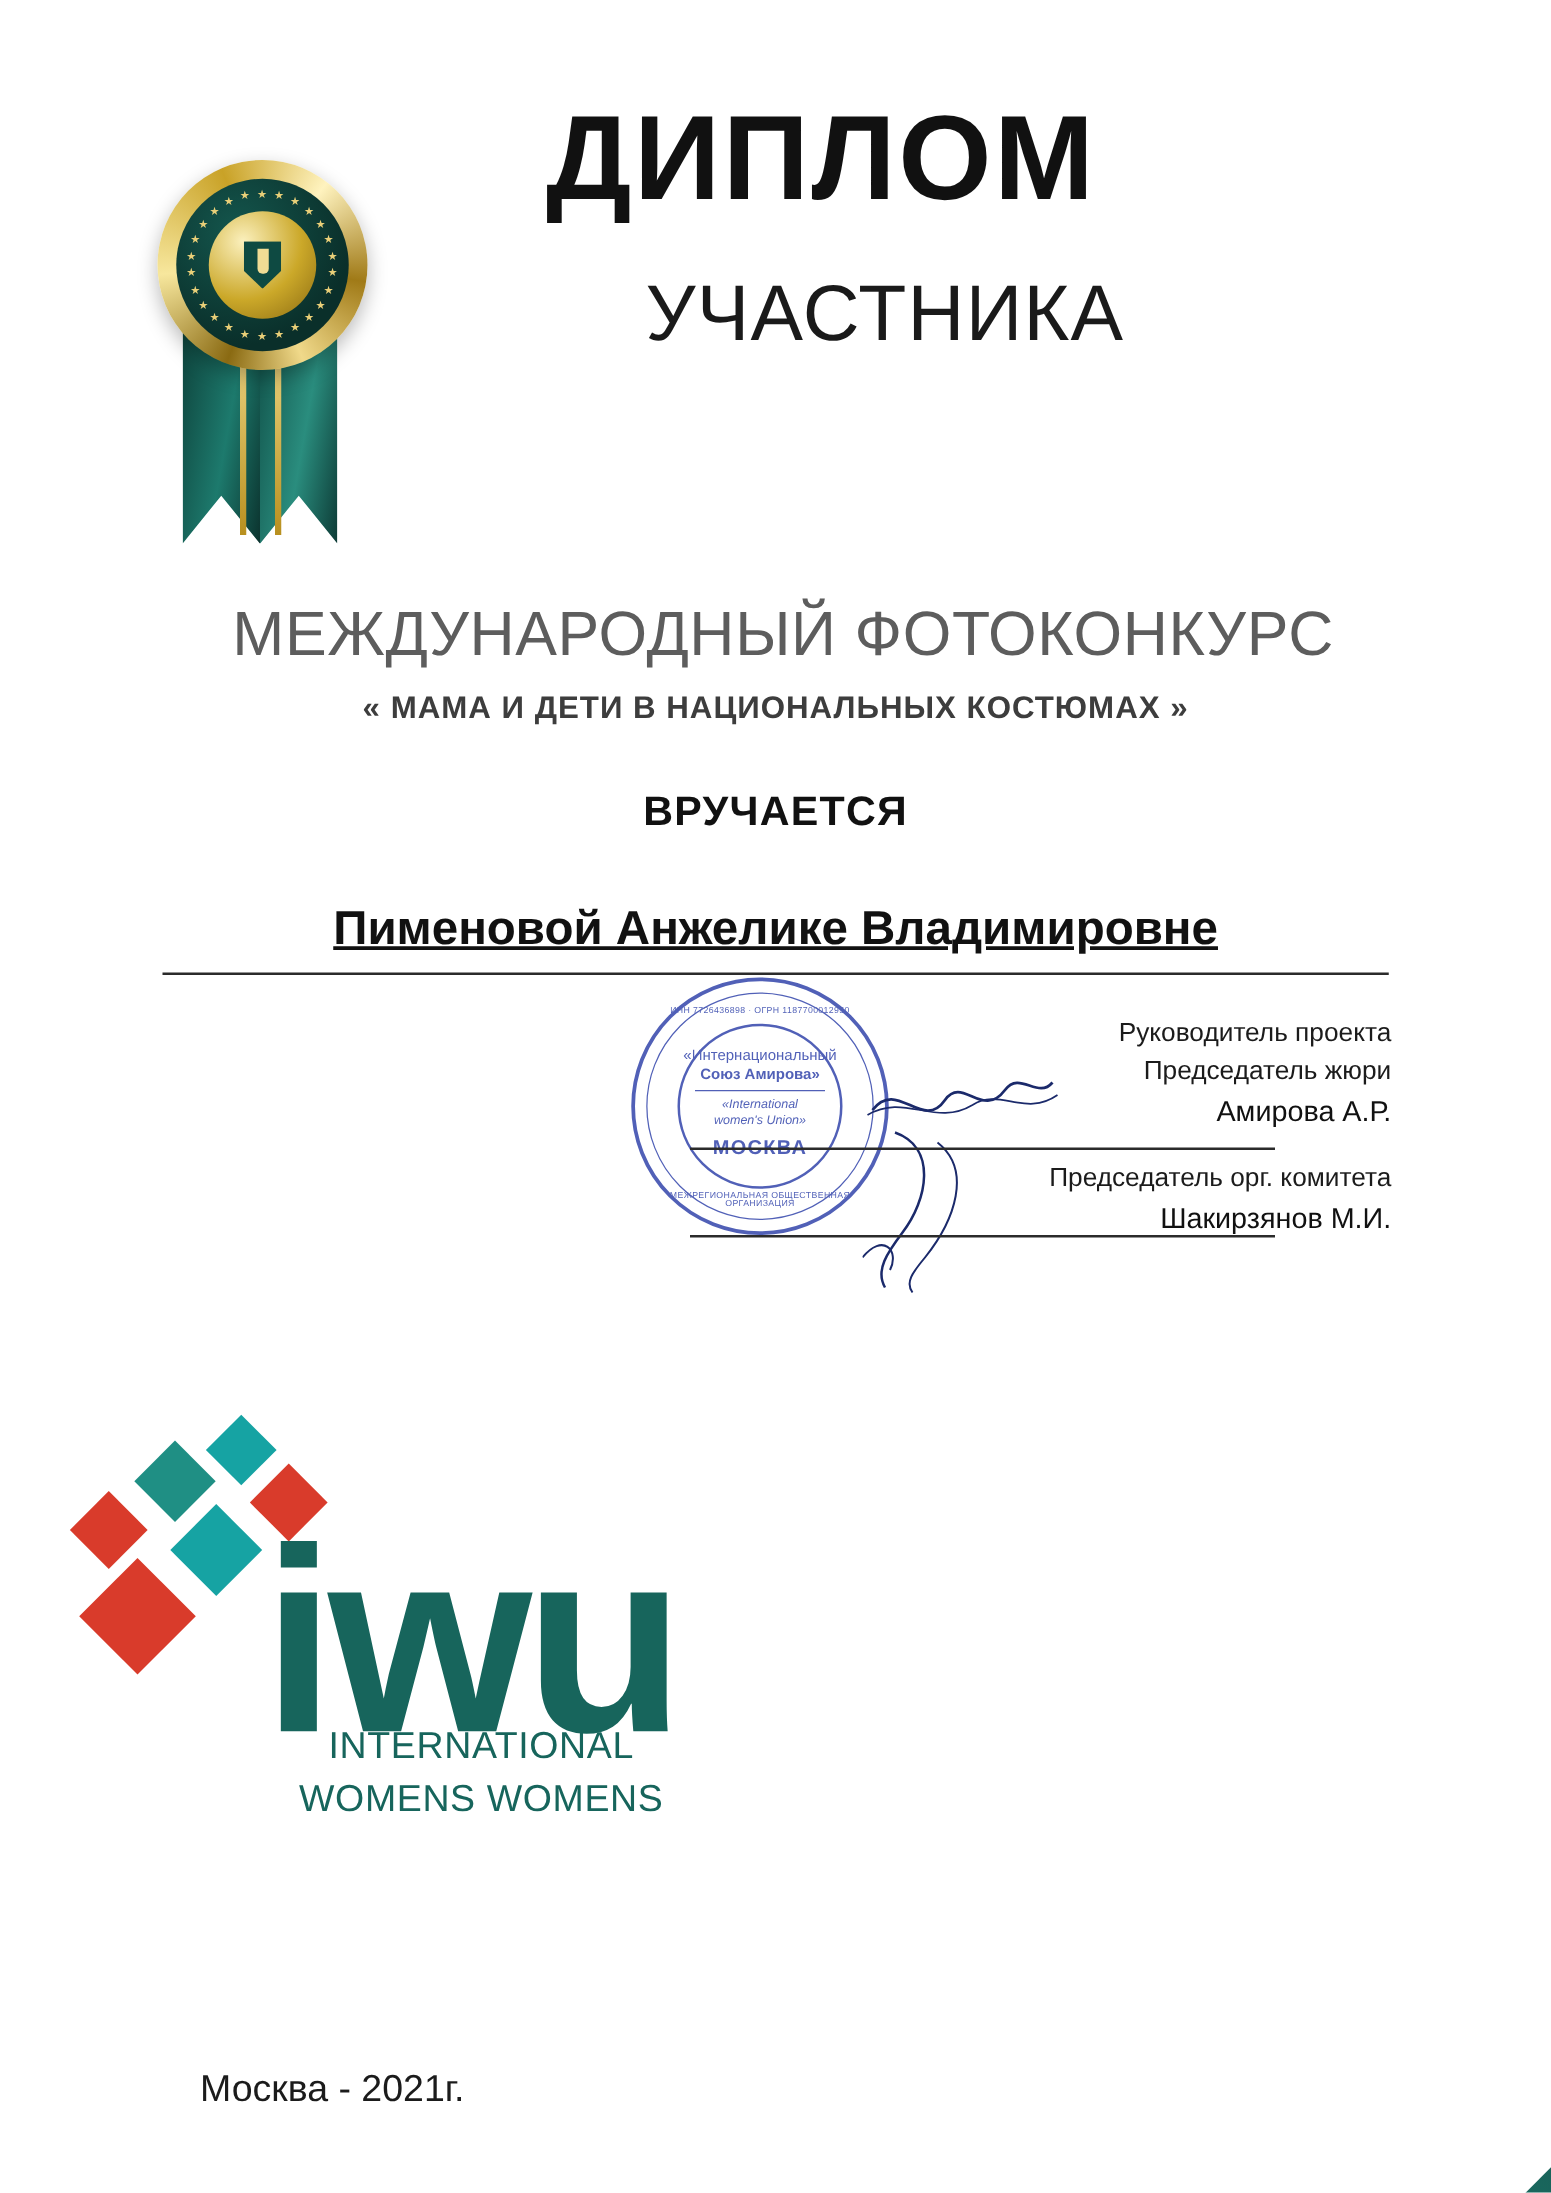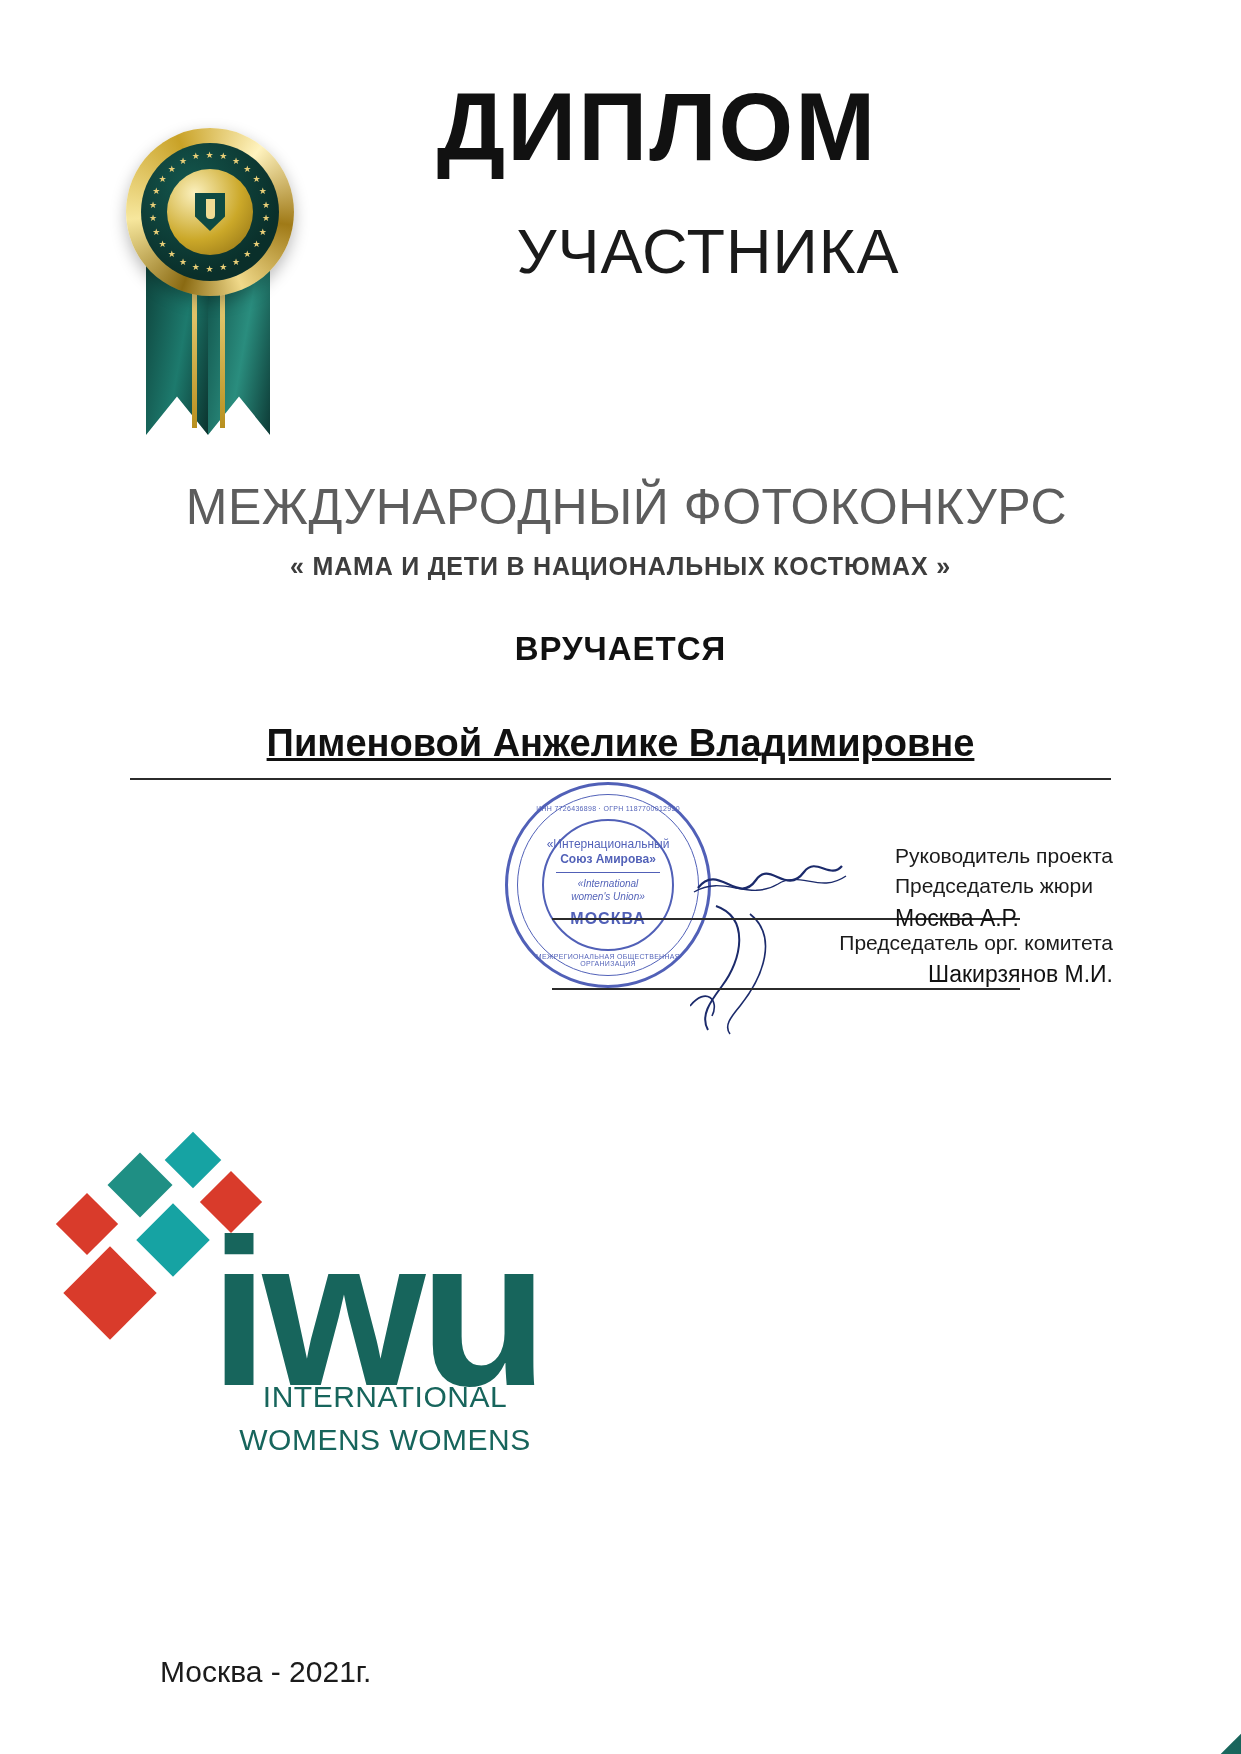--- a/index.html
+++ b/index.html
@@ -274,23 +274,22 @@
     left: 690px;
     top: 810px;
     width: 160px;
     height: 230px;
     color: #1b2a6b;
   }
   .sig-block-1 {
     position: absolute;
     right: 128px;
     top: 812px;
-    text-align: left;
+    text-align: right;
     line-height: 1.45;
-    margin-top: 29px;
   }
   .sig-block-2 {
     position: absolute;
     right: 128px;
     top: 928px;
     text-align: right;
     line-height: 1.45;
   }
   .sig-role { font-size: 21px; color: #1b1b1b; }
   .sig-name { font-size: 23px; color: #111111; }
@@ -432,21 +431,21 @@
     <path d="M0 196 C16 176, 30 190, 22 206" stroke="#1b2a6b" stroke-width="1.6" fill="none"></path>
   </svg>
 </div>
 
 <div class="sig-rule-1"></div>
 <div class="sig-rule-2"></div>
 
 <div class="sig-block-1">
   <div class="sig-role">Руководитель проекта</div>
   <div class="sig-role">Председатель жюри</div>
-  <div class="sig-name">Москва А.Р.</div>
+  <div class="sig-name">Амирова А.Р.</div>
 </div>
 
 <div class="sig-block-2">
   <div class="sig-role">Председатель орг. комитета</div>
   <div class="sig-name">Шакирзянов М.И.</div>
 </div>
 
 <div class="logo">
   <div class="pix" style="left:118px;top:0px;width:40px;height:40px;background:#16a3a3;"></div>
   <div class="pix" style="left:62px;top:22px;width:46px;height:46px;background:#1f8f84;"></div>

